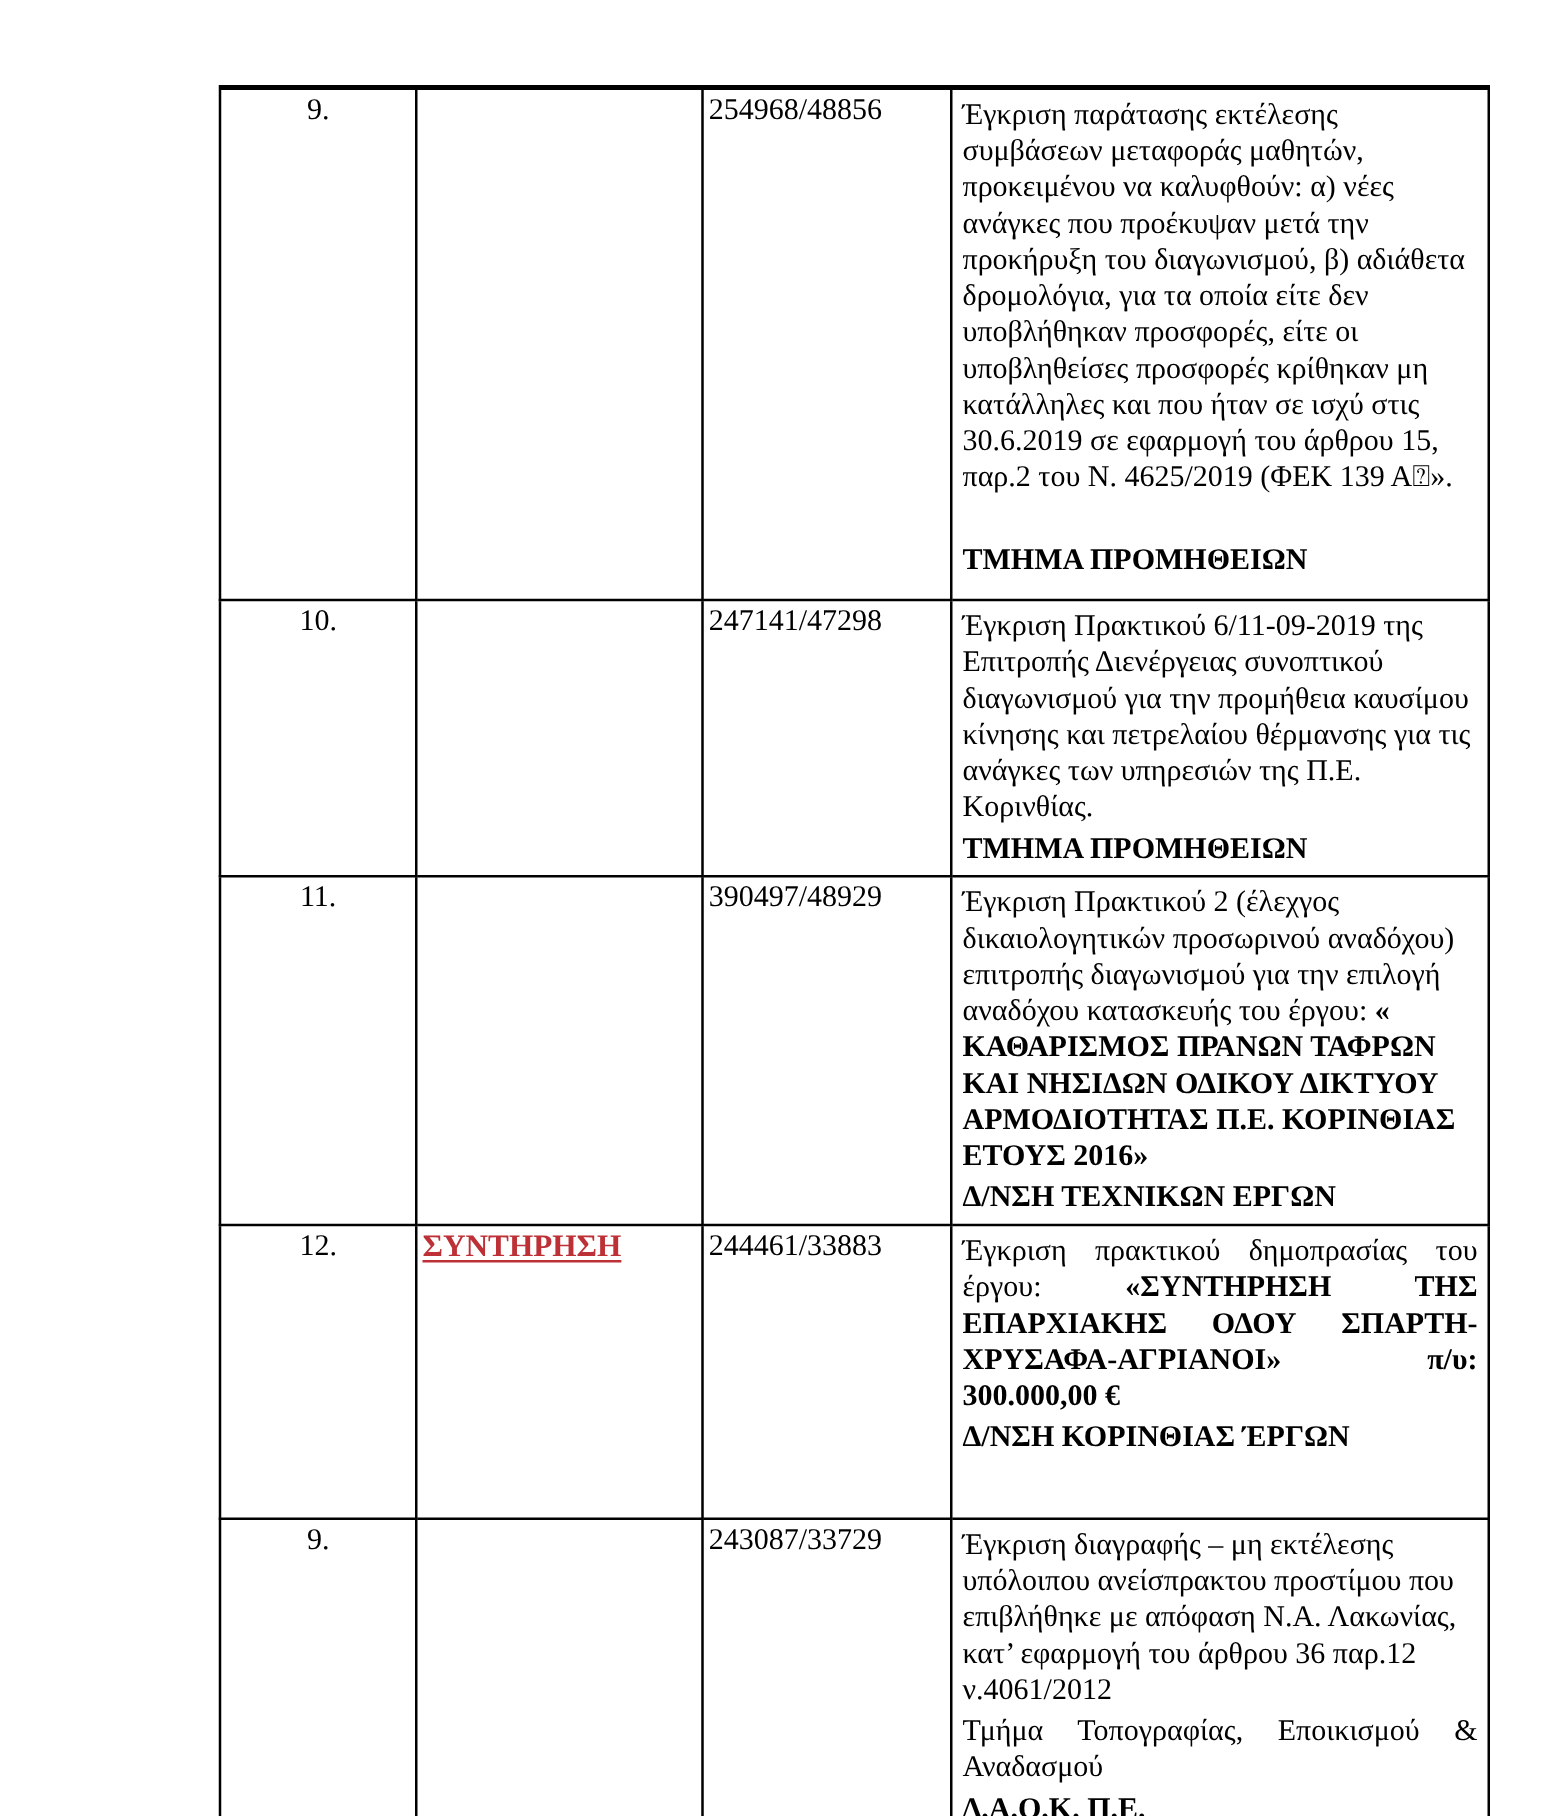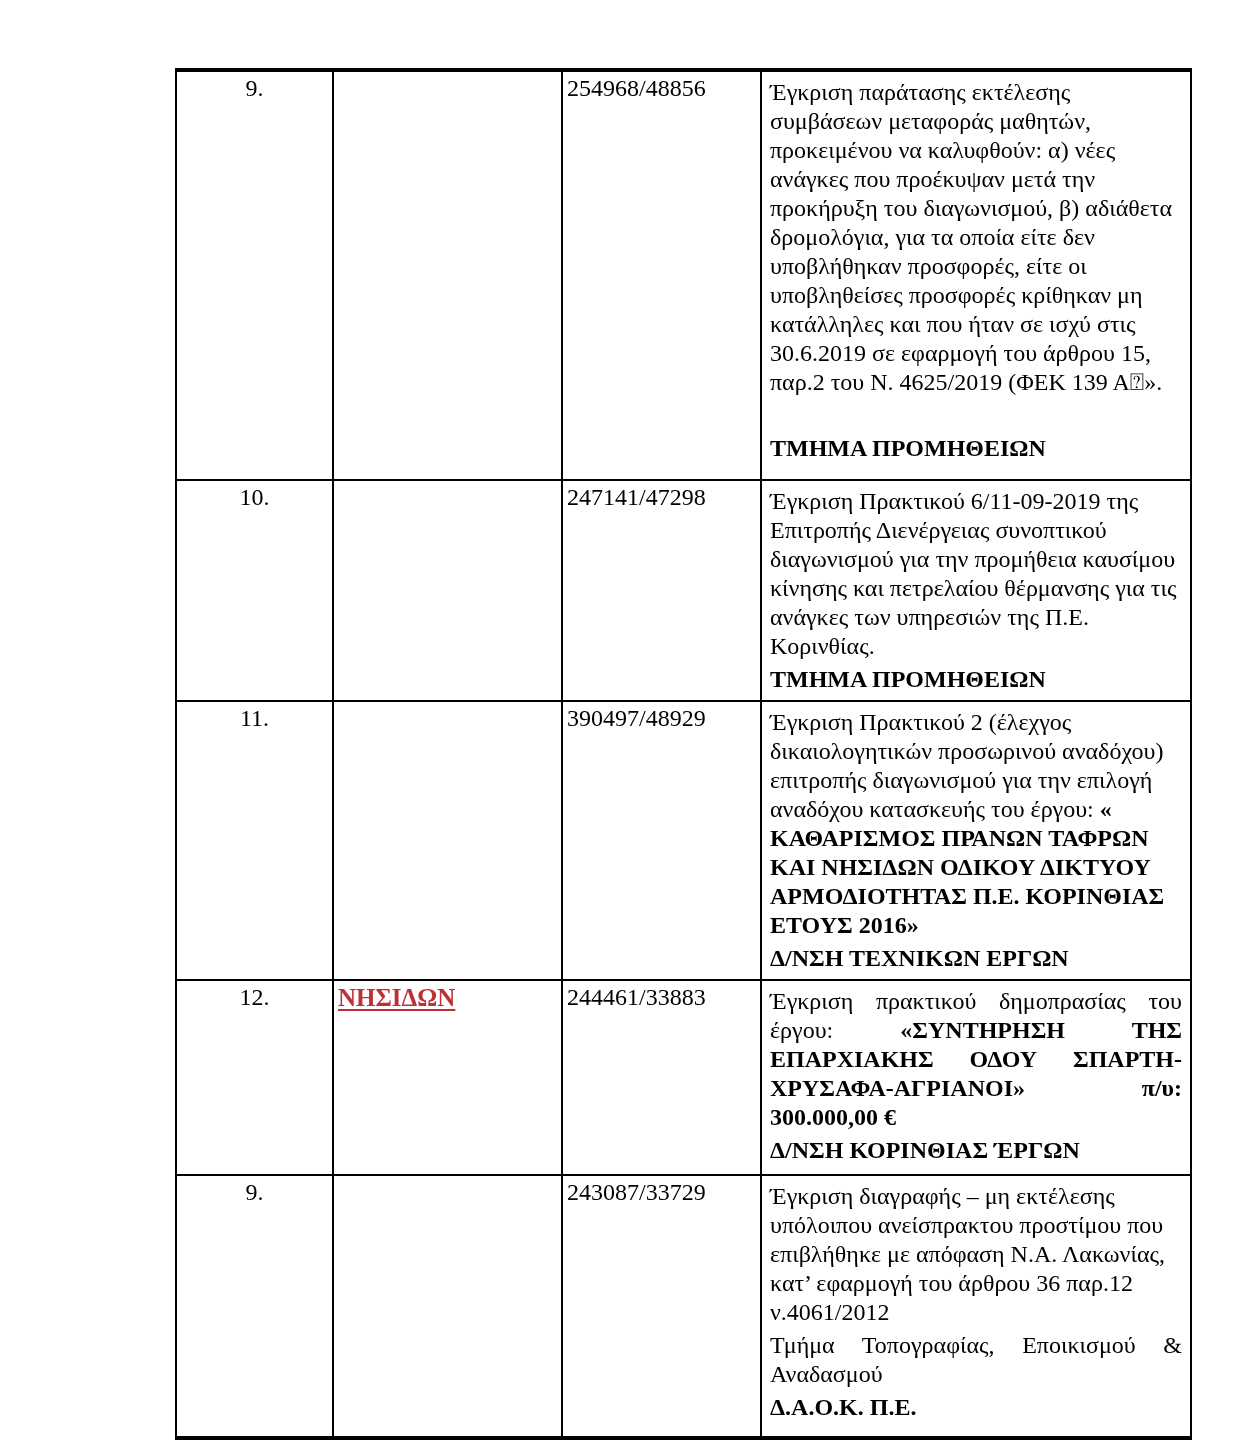--- a/index.html
+++ b/index.html
@@ -113,23 +113,23 @@
         </tr>
         <tr style="height: 267px;">
           <td class="cell-num">11.</td>
           <td class="cell-region"></td>
           <td class="cell-protocol">390497/48929</td>
           <td class="cell-subject">
             <p class="para"><span class="">Έγκριση Πρακτικού 2 (έλεχγος δικαιολογητικών προσωρινού αναδόχου) επιτροπής διαγωνισμού για την επιλογή αναδόχου κατασκευής του έργου: </span><span class="b">« ΚΑΘΑΡΙΣΜΟΣ ΠΡΑΝΩΝ ΤΑΦΡΩΝ ΚΑΙ ΝΗΣΙΔΩΝ ΟΔΙΚΟΥ ΔΙΚΤΥΟΥ ΑΡΜΟΔΙΟΤΗΤΑΣ Π.Ε. ΚΟΡΙΝΘΙΑΣ ΕΤΟΥΣ 2016»</span></p>
             <p class="para"><span class="b">Δ/ΝΣΗ ΤΕΧΝΙΚΩΝ ΕΡΓΩΝ</span></p>
           </td>
         </tr>
-        <tr style="height: 195px;">
+        <tr style="height: 235px;">
           <td class="cell-num">12.</td>
-          <td class="cell-region"><span class="region-label" style="color: rgb(189, 48, 54); text-decoration-color: rgb(189, 48, 54);">ΝΗΣΙΔΩΝ</span></td>
+          <td class="cell-region"><span class="region-label" style="color: rgb(189, 48, 54); text-decoration-color: rgb(189, 48, 54);">ΣΥΝΤΗΡΗΣΗ</span></td>
           <td class="cell-protocol">244461/33883</td>
           <td class="cell-subject">
             <p class="para justify"><span class="">Έγκριση πρακτικού δημοπρασίας του έργου: </span><span class="b">«ΣΥΝΤΗΡΗΣΗ ΤΗΣ ΕΠΑΡΧΙΑΚΗΣ ΟΔΟΥ ΣΠΑΡΤΗ-ΧΡΥΣΑΦΑ-ΑΓΡΙΑΝΟΙ» π/υ: 300.000,00 €</span></p>
             <p class="para"><span class="b">Δ/ΝΣΗ  ΚΟΡΙΝΘΙΑΣ ΈΡΓΩΝ</span></p>
           </td>
         </tr>
         <tr style="height: 263px;">
           <td class="cell-num">9.</td>
           <td class="cell-region"></td>
           <td class="cell-protocol">243087/33729</td>

